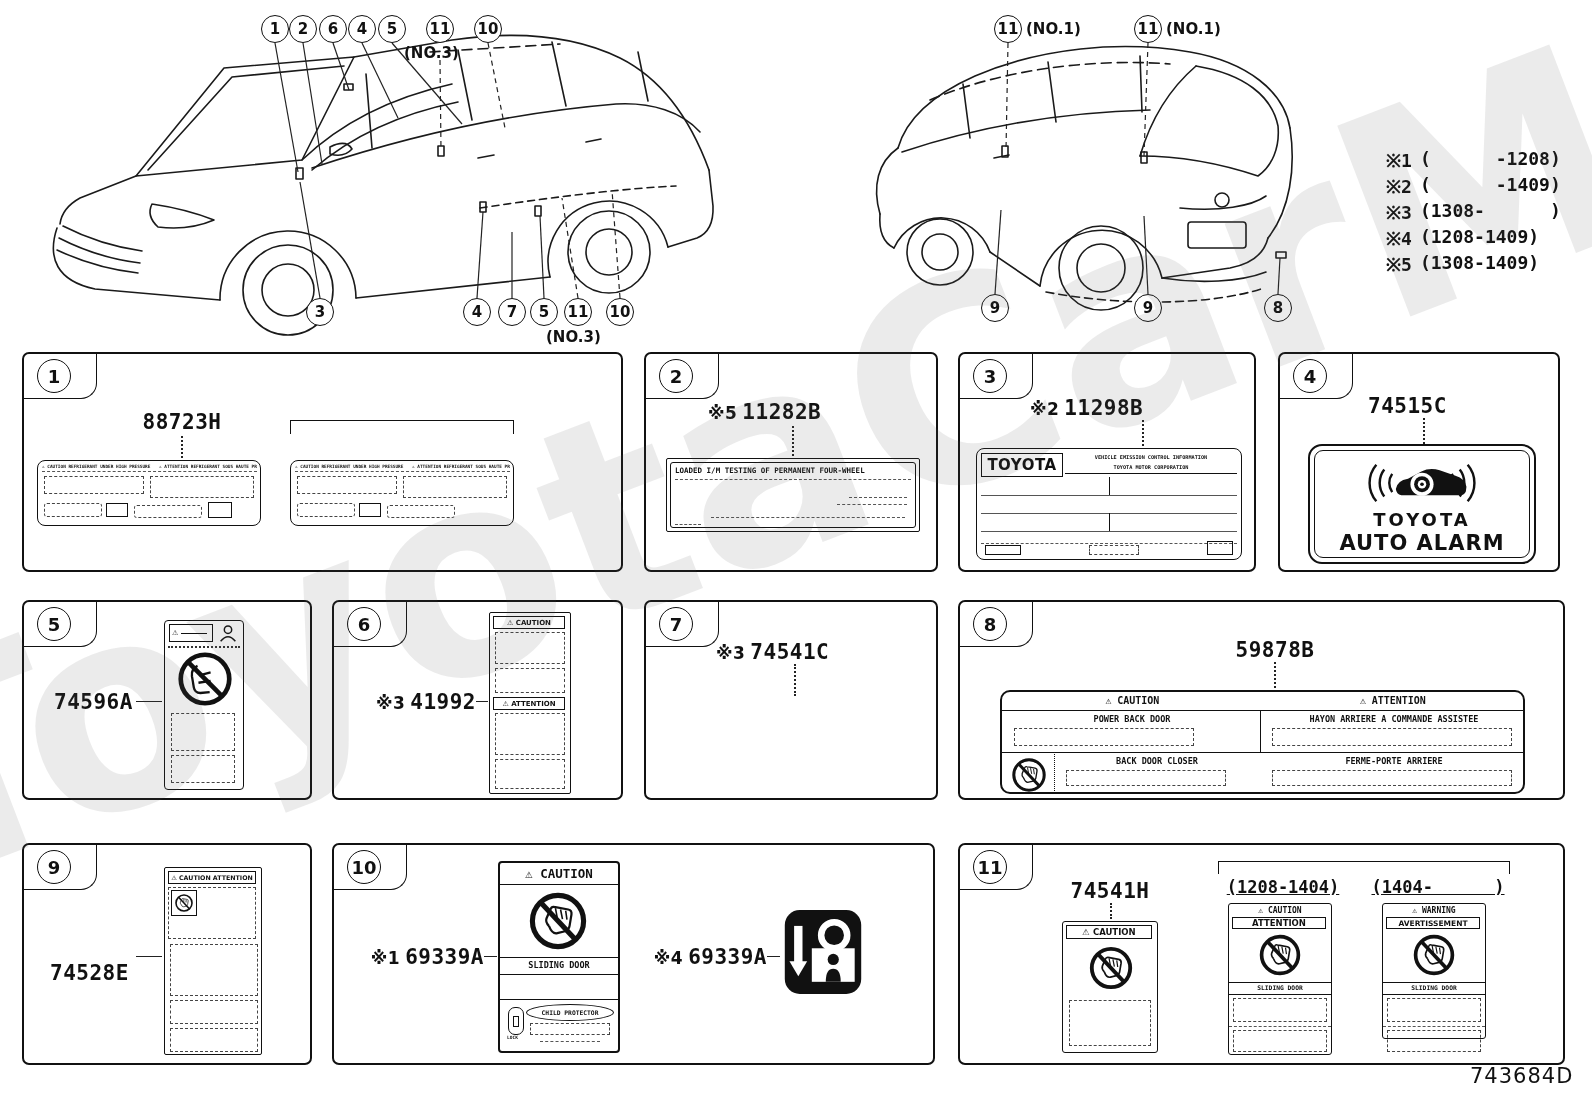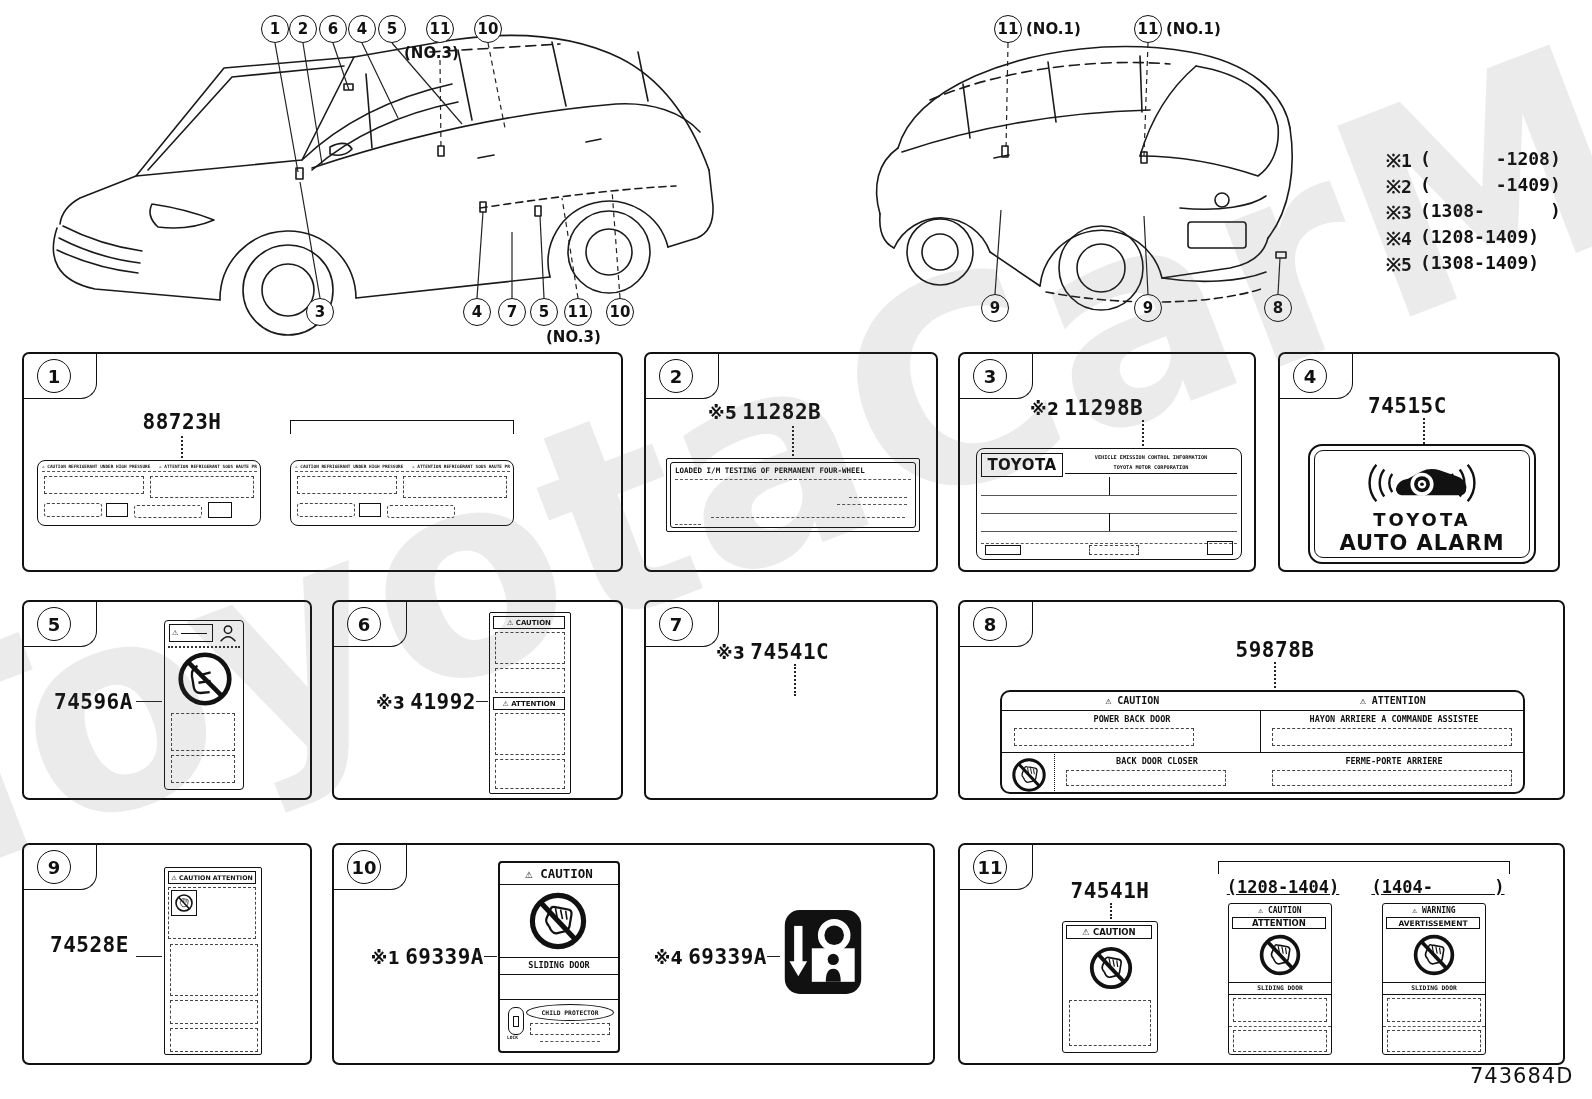--- a/index.html
+++ b/index.html
@@ -395,21 +395,21 @@
       <div class="greek" style="left:64px;top:78px;width:160px;height:16px"></div>
       <div class="tiny ctr" style="left:268px;top:64px;width:248px;font:600 8.5px 'DejaVu Sans Mono',monospace">FERME-PORTE ARRIERE</div>
       <div class="greek" style="left:270px;top:78px;width:240px;height:16px"></div>
     </div>
   </section>
 
   <section class="box" style="left:22px;top:843px;width:290px;height:222px">
     <div class="tab">
         <div class="co">9</div>
       </div>
-    <div class="part" style="left:26px;top:88px">74528E</div>
+    <div class="part" style="left:26px;top:116px">74528E</div>
     <div class="ldh" style="left:112px;top:111px;width:26px"></div>
     <div class="lbl" style="left:140px;top:22px;width:98px;height:188px;border-radius:2px">
       <div class="hdrcell" style="left:3px;top:3px;width:88px;height:13px;font-size:6.3px">⚠ CAUTION ATTENTION</div>
       <div class="greek" style="left:3px;top:19px;width:88px;height:52px">
         <div class="hdrcell" style="left:2px;top:2px;width:26px;height:26px">
           <svg viewBox="0 0 100 100" class="nh" style="width:20px;height:20px">
               <use href="#nohand"></use>
             </svg>
         </div>
       </div>
@@ -480,21 +480,21 @@
           <use href="#nohand"></use>
         </svg>
       <div class="gl" style="left:0;top:78px;right:0;border-top:1.2px solid #111"></div>
       <div class="tiny ctr" style="left:0;right:0;top:80px;font:600 6.3px 'DejaVu Sans Mono',monospace">SLIDING DOOR</div>
       <div class="gl" style="left:0;top:90px;right:0;border-top:1.2px solid #111"></div>
       <div class="greek" style="left:4px;top:94px;width:94px;height:24px"></div>
       <div class="gl" style="left:0;top:122px;right:0"></div>
       <div class="greek" style="left:4px;top:126px;width:94px;height:22px"></div>
     </div>
 
-    <div class="lbl" style="left:422px;top:58px;width:104px;height:152px;border-radius:3px">
+    <div class="lbl" style="left:422px;top:58px;width:104px;height:136px;border-radius:3px">
       <div class="tiny ctr" style="left:0;right:0;top:2px;font:700 8px 'DejaVu Sans Mono',monospace">⚠ WARNING</div>
       <div class="hdrcell" style="left:3px;top:13px;width:94px;height:12px;font-size:7.5px">AVERTISSEMENT</div>
       <svg viewBox="0 0 100 100" class="nh" style="position:absolute;left:28px;top:28px;width:46px;height:46px">
           <use href="#nohand"></use>
         </svg>
       <div class="gl" style="left:0;top:78px;right:0;border-top:1.2px solid #111"></div>
       <div class="tiny ctr" style="left:0;right:0;top:80px;font:600 6.3px 'DejaVu Sans Mono',monospace">SLIDING DOOR</div>
       <div class="gl" style="left:0;top:90px;right:0;border-top:1.2px solid #111"></div>
       <div class="greek" style="left:4px;top:94px;width:94px;height:24px"></div>
       <div class="gl" style="left:0;top:122px;right:0"></div>

